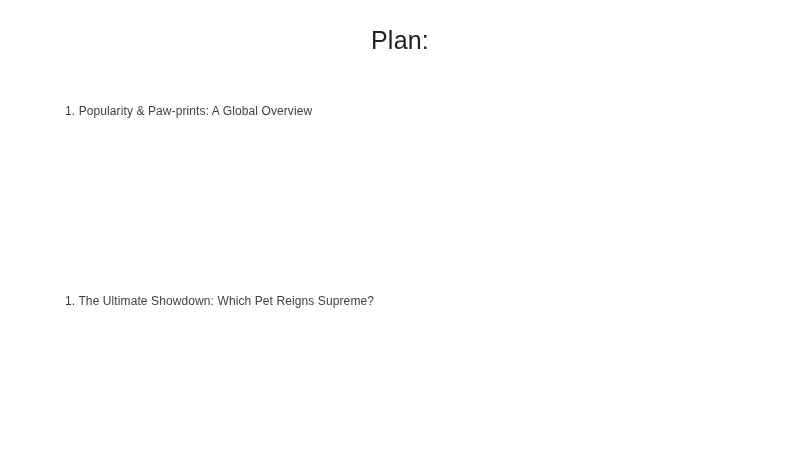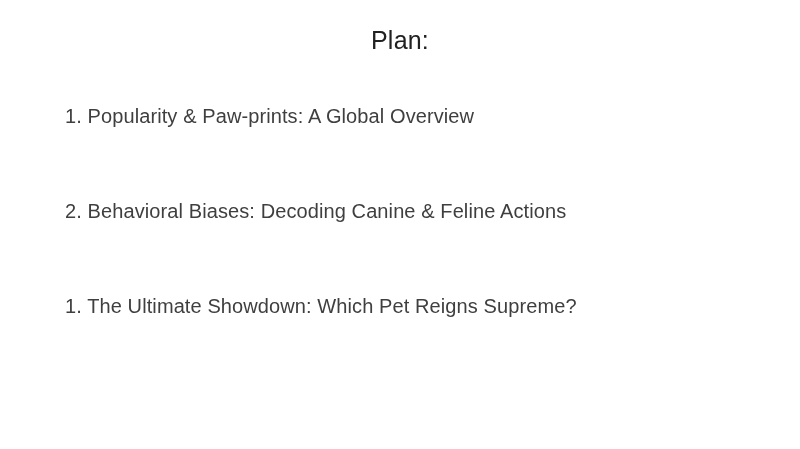--- a/index.html
+++ b/index.html
@@ -32,35 +32,34 @@
       font-size: 25px;
       font-weight: 400;
       line-height: 1.2;
       color: #212121;
       letter-spacing: 0.2px;
     }
     .plan-item {
       position: absolute;
       left: 65px;
       max-width: 680px;
-      font-size: 20px;
+      font-size: 12px;
       font-weight: 400;
       line-height: 1.2;
       color: #3f3f3f;
       letter-spacing: 0.1px;
       white-space: nowrap;
     }
     .item-0 { top: 104px; }
     .item-1 { top: 199px; }
     .item-2 { top: 294px; }
   </style>
 </head>
 <body>
 
 <div class="slide">
   <h1 class="slide-title">Plan:</h1>
 
   <div class="plan-item item-0">1. Popularity &amp; Paw-prints: A Global Overview</div>
 
-  <div class="plan-item item-1">2. Behavioral Biases: Decoding Canine &amp; Feline Actions</div>
 
   <div class="plan-item item-2">1. The Ultimate Showdown: Which Pet Reigns Supreme?</div>
 </div>
 
 </body></html>

